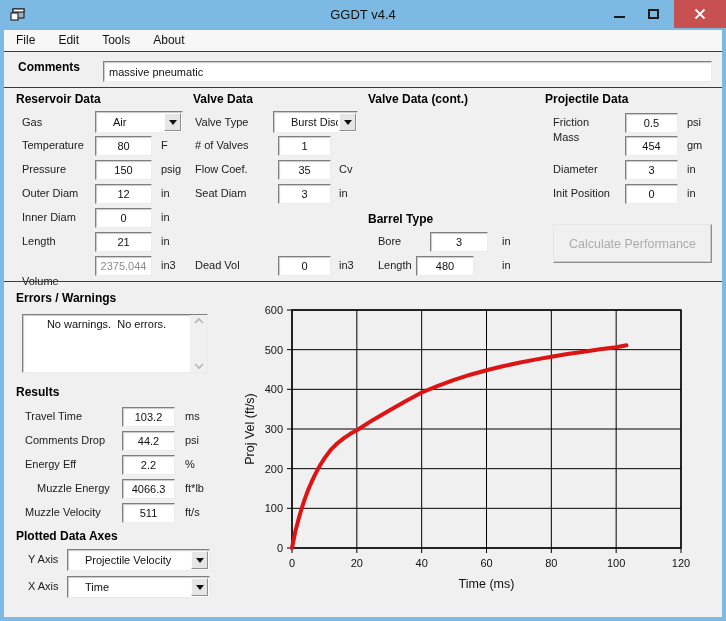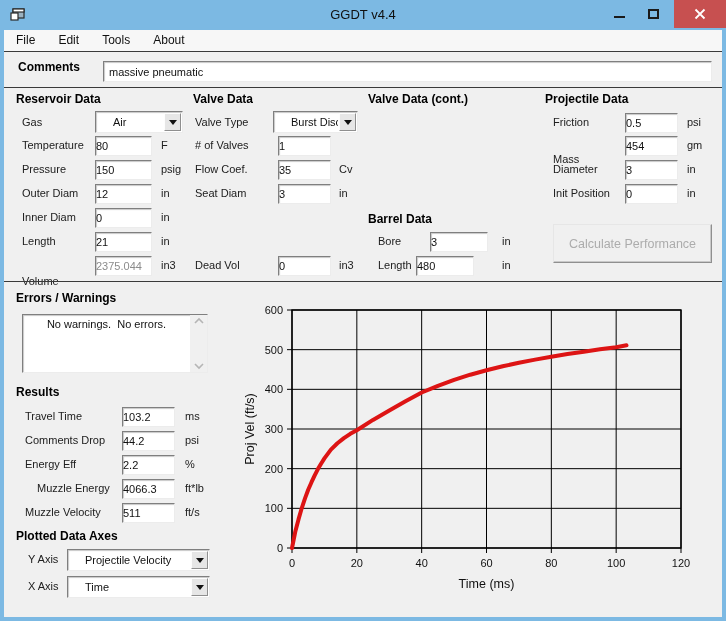--- a/index.html
+++ b/index.html
@@ -36,21 +36,21 @@
   .fld-unit  { position:absolute; font-size:11px; color:#202020; white-space:nowrap; }
 
   .sep { position:absolute; left:4px; width:718px; height:1px; background:#3a3a3a; }
 
   
   .tbox {
     position:absolute; height:20px; background:#fff; color:#111;
     border:1px solid #7f7f7f; border-right-color:#ececec; border-bottom-color:#ececec;
     box-shadow:inset 1px 1px 1px rgba(0,0,0,0.22);
     font-family:"Liberation Sans","DejaVu Sans",sans-serif; font-size:11px;
-    outline:none;
+    text-align:center; outline:none;
   }
   .tbox.left { text-align:left; padding-left:5px; }
   .tbox:disabled, .tbox.disabled { color:#8c8c8c; background:#fff; }
 
   
   .combo {
     position:absolute; height:22px; background:#fff;
     border:1px solid #7f7f7f; border-right-color:#ececec; border-bottom-color:#ececec;
     box-shadow:inset 1px 1px 1px rgba(0,0,0,0.22);
     display:flex; align-items:center; cursor:default;
@@ -119,21 +119,21 @@
   </div>
 
   <div class="section-header" style="left:18px; top:60px;">Comments</div>
   <input class="tbox left" style="left: 103px; top: 61px; width: 609px; height: 21px;" value="massive pneumatic">
   <div class="sep" style="top:87px;"></div>
 
   <div class="section-header" style="left:16px; top:92px;">Reservoir Data</div>
   <div class="section-header" style="left:193px; top:92px;">Valve Data</div>
   <div class="section-header" style="left:368px; top:92px;">Valve Data (cont.)</div>
   <div class="section-header" style="left:545px; top:92px;">Projectile Data</div>
-  <div class="section-header" style="left:368px; top:212px;">Barrel Data</div>
+  <div class="section-header" style="left:368px; top:212px;">Barrel Type</div>
 
   <div class="fld-label" style="left:22px; top:116px;">Gas</div>
   <div class="combo" style="left:95px; top:111px; width:88px;">
     <span class="cb-text">Air</span>
     <span class="cb-btn">
         <span class="cb-arrow"></span>
       </span>
   </div>
 
   <div class="fld-label" style="left:22px; top:139px;">Temperature</div>
@@ -188,21 +188,21 @@
   <div class="fld-unit" style="left:502px; top:235px;">in</div>
 
   <div class="fld-label" style="left:378px; top:259px;">Length</div>
   <input class="tbox" style="left: 416px; top: 256px; width: 58px;" value="480">
   <div class="fld-unit" style="left:502px; top:259px;">in</div>
 
   <div class="fld-label" style="left:553px; top:116px;">Friction</div>
   <input class="tbox" style="left: 625px; top: 113px; width: 53px;" value="0.5">
   <div class="fld-unit" style="left:687px; top:116px;">psi</div>
 
-  <div class="fld-label" style="left:553px; top:153px;">Mass</div>
+  <div class="fld-label" style="left:553px; top:131px;">Mass</div>
   <input class="tbox" style="left: 625px; top: 136px; width: 53px;" value="454">
   <div class="fld-unit" style="left:687px; top:139px;">gm</div>
 
   <div class="fld-label" style="left:553px; top:163px;">Diameter</div>
   <input class="tbox" style="left: 625px; top: 160px; width: 53px;" value="3">
   <div class="fld-unit" style="left:687px; top:163px;">in</div>
 
   <div class="fld-label" style="left:553px; top:187px;">Init Position</div>
   <input class="tbox" style="left: 625px; top: 184px; width: 53px;" value="0">
   <div class="fld-unit" style="left:687px; top:187px;">in</div>

